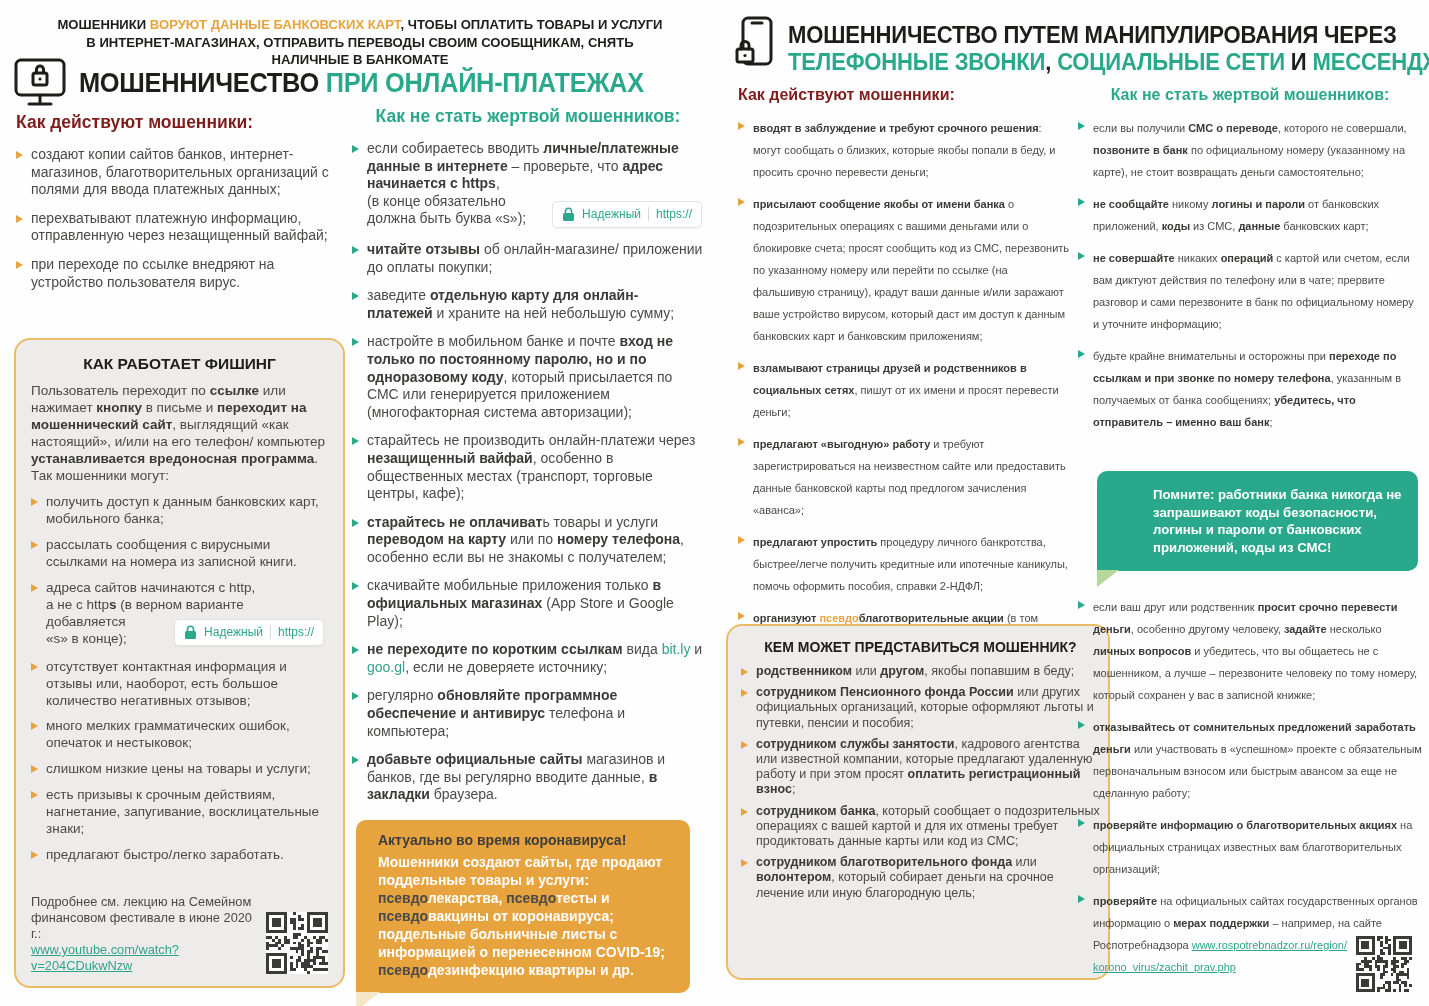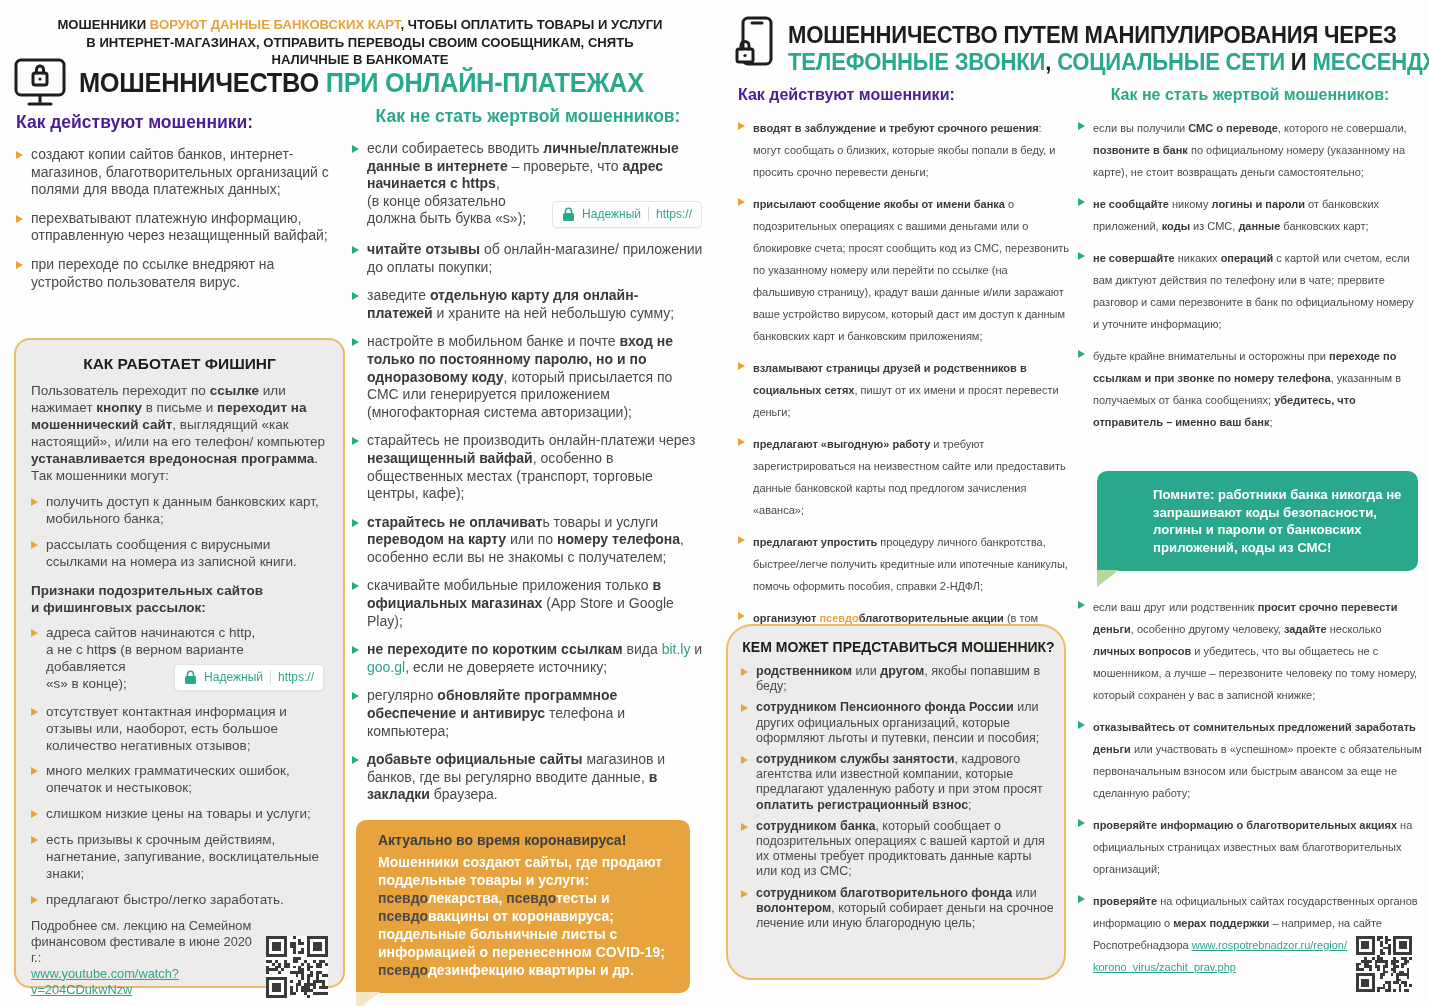--- a/index.html
+++ b/index.html
@@ -35,21 +35,21 @@
   .col{position:absolute;}
   .colA{left:16px;top:112px;width:330px;}
   .colB{left:352px;top:106px;width:352px;}
   .colC{left:738px;top:86px;width:332px;}
   .colD{left:1078px;top:86px;width:344px;}
   .colD2{left:1078px;top:596px;width:344px;}
 
   .subhead{font-weight:700;margin:0 0 13px 0;}
   .sh-left{font-size:17.5px;}
   .sh-right{font-size:16px;}
-  .sh-or{color:#4c1d95;}
+  .sh-or{color:#7f1d1d;}
   .sh-tl{color:#2aa88c;text-align:center;}
 
   
   .itm{display:flex;margin-bottom:11px;position:relative;}
   .arr{flex:none;width:0;height:0;border-top:4px solid transparent;border-bottom:4px solid transparent;
     border-left:7px solid currentColor;margin:5px 8px 0 0;}
   .c-or .arr{color:#e8a33c;}
   .c-tl .arr{color:#2aa88c;}
   .left-body .txt{font-size:14px;line-height:17.6px;}
   .right-body .txt{font-size:11px;line-height:22px;}
@@ -71,21 +71,21 @@
   .phish-box .box-title{font-size:15.5px;font-weight:700;color:#1d1d1b;text-align:center;margin:2px 0 10px;}
   .phish-box .txt,.phish-box .intro{font-size:13.5px;line-height:16.9px;}
   .phish-box .intro{margin-bottom:10px;}
   .phish-box .itm{margin-bottom:9px;}
   .phish-box .arr{color:#e8a33c;margin-top:4px;}
   .box-subhead{font-size:13.5px;line-height:16.5px;font-weight:700;color:#3a3a39;margin:3px 0 9px;}
   .phish-foot{margin-top:auto;display:flex;align-items:flex-end;gap:2px;}
   .phish-foot .ftxt{font-size:12.8px;line-height:16px;}
   .phish-box .badge{right:4px;bottom:4px;}
 
-  .kem-box{left:726px;top:624px;width:340px;height:356px;padding:11px 8px 8px 13px;border-radius:26px;}
+  .kem-box{left:726px;top:624px;width:384px;height:356px;padding:11px 8px 8px 13px;}
   .kem-box .box-title{font-size:14px;font-weight:700;color:#1d1d1b;text-align:center;margin:2px 0 9px;}
   .kem-box .txt{font-size:12.5px;line-height:15.2px;}
   .kem-box .itm{margin-bottom:6px;}
   .kem-box .arr{color:#e8a33c;margin-top:4px;}
 
   
   .covid-box{position:absolute;left:356px;top:820px;width:334px;box-sizing:border-box;
     background:#e7a33e;border-radius:10px;border-bottom-left-radius:0;padding:12px 16px 14px 22px;}
   .covid-box::after{content:'';position:absolute;left:0;bottom:-18px;width:0;height:0;
     border-top:19px solid #f5e6c6;border-right:24px solid transparent;}
@@ -150,21 +150,20 @@
     <div>
         <div class="itm">
           <span class="arr"></span>
           <span class="txt">получить доступ к данным банковских карт, мобильного банка;</span>
         </div>
         <div class="itm">
           <span class="arr"></span>
           <span class="txt">рассылать сообщения с вирусными ссылками на номера из записной книги.</span>
         </div>
       </div>
-    <div class="box-subhead">Признаки подозрительных сайтов<br>и фишинговых рассылок:</div>
     <div>
         <div class="itm has-badge">
           <span class="arr"></span>
           <span class="txt">адреса сайтов начинаются с http,<br>а не с http<b>s</b> (в верном варианте<br>добавляется<br>«s» в конце);</span>
           <span class="badge">
             <span>
               <svg width="13" height="15" viewBox="0 0 13 15">
                 <rect x="1" y="6" width="11" height="8" rx="1.5" fill="#2aa88c"></rect>
                 <path d="M3.5 6V4.2a3 3 0 0 1 6 0V6" fill="none" stroke="#2aa88c" stroke-width="1.6"></path>
               </svg>

